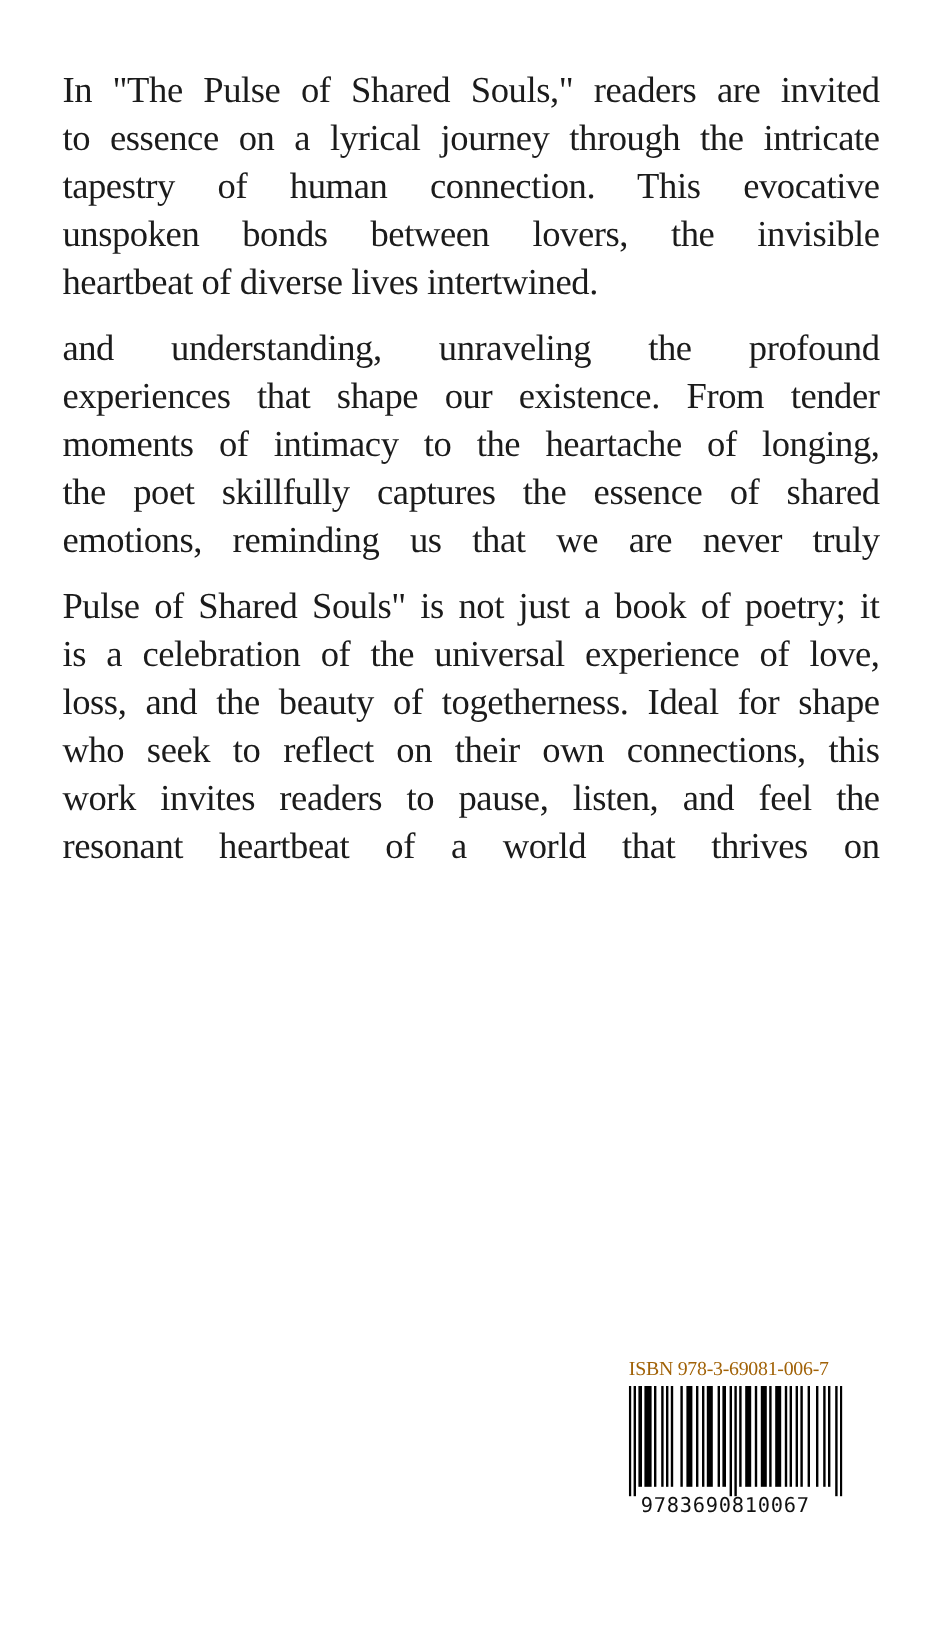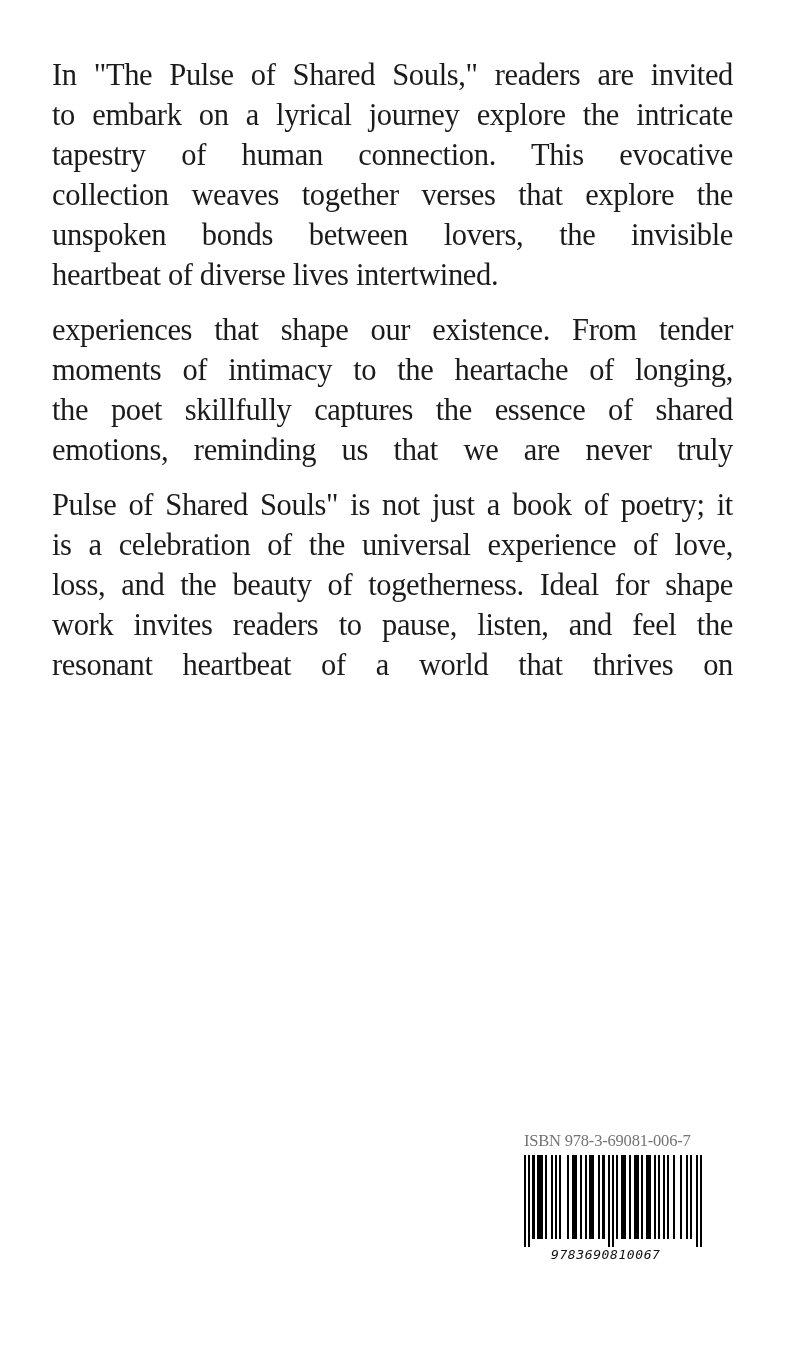--- a/index.html
+++ b/index.html
@@ -53,72 +53,72 @@
     height: 145px;
     background: #ffffff;
   }
   .isbn-label {
     position: absolute;
     left: 3px;
     top: 3px;
     font-family: "Liberation Serif", "DejaVu Serif", serif;
     font-size: 16.5px;
     line-height: 20px;
-    color: #737373;
+    color: #a16207;
     white-space: nowrap;
     letter-spacing: -0.2px;
   }
   .barcode {
     position: absolute;
     left: 3px;
     top: 27px;
     width: 178px;
     height: 92px;
   }
   .barcode svg { display: block; }
   .barcode-digits {
     position: absolute;
-    left: 30px;
+    left: 13px;
     top: 116px;
     font-family: "DejaVu Sans Mono", "Liberation Mono", monospace;
-    font-size: 13px;
+    font-size: 17px;
     line-height: 22px;
     letter-spacing: 0.6px;
     color: #111;
     white-space: nowrap;
-    font-style: italic;
   }
 </style>
 </head>
 <body>
 
 <div class="back-cover">
 
   <div class="blurb">
 
     <div class="para">
       <span class="line">In "The Pulse of Shared Souls," readers are invited</span>
-      <span class="line">to embark on a lyrical journey explore the intricate</span>
+      <span class="line">to essence on a lyrical journey through the intricate</span>
       <span class="line">tapestry of human connection. This evocative</span>
-      <span class="line">collection weaves together verses that explore the</span>
       <span class="line">unspoken bonds between lovers, the invisible</span>
       <span class="line last">heartbeat of diverse lives intertwined.</span>
     </div>
 
     <div class="para">
+      <span class="line">and understanding, unraveling the profound</span>
       <span class="line">experiences that shape our existence. From tender</span>
       <span class="line">moments of intimacy to the heartache of longing,</span>
       <span class="line">the poet skillfully captures the essence of shared</span>
       <span class="line">emotions, reminding us that we are never truly</span>
     </div>
 
     <div class="para">
       <span class="line">Pulse of Shared Souls" is not just a book of poetry; it</span>
       <span class="line">is a celebration of the universal experience of love,</span>
       <span class="line">loss, and the beauty of togetherness. Ideal for shape</span>
+      <span class="line">who seek to reflect on their own connections, this</span>
       <span class="line">work invites readers to pause, listen, and feel the</span>
       <span class="line">resonant heartbeat of a world that thrives on</span>
     </div>
 
   </div>
 
   <div class="isbn-block">
     <div class="isbn-label">ISBN 978-3-69081-006-7</div>
     <div class="barcode">
       <svg width="178" height="92" viewBox="0 0 178 92" xmlns="http://www.w3.org/2000/svg">

